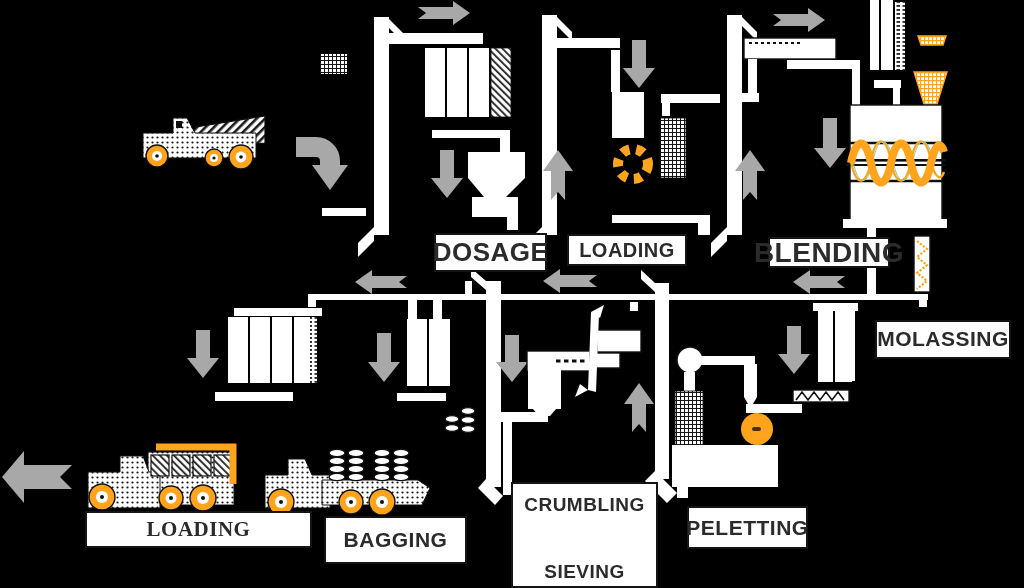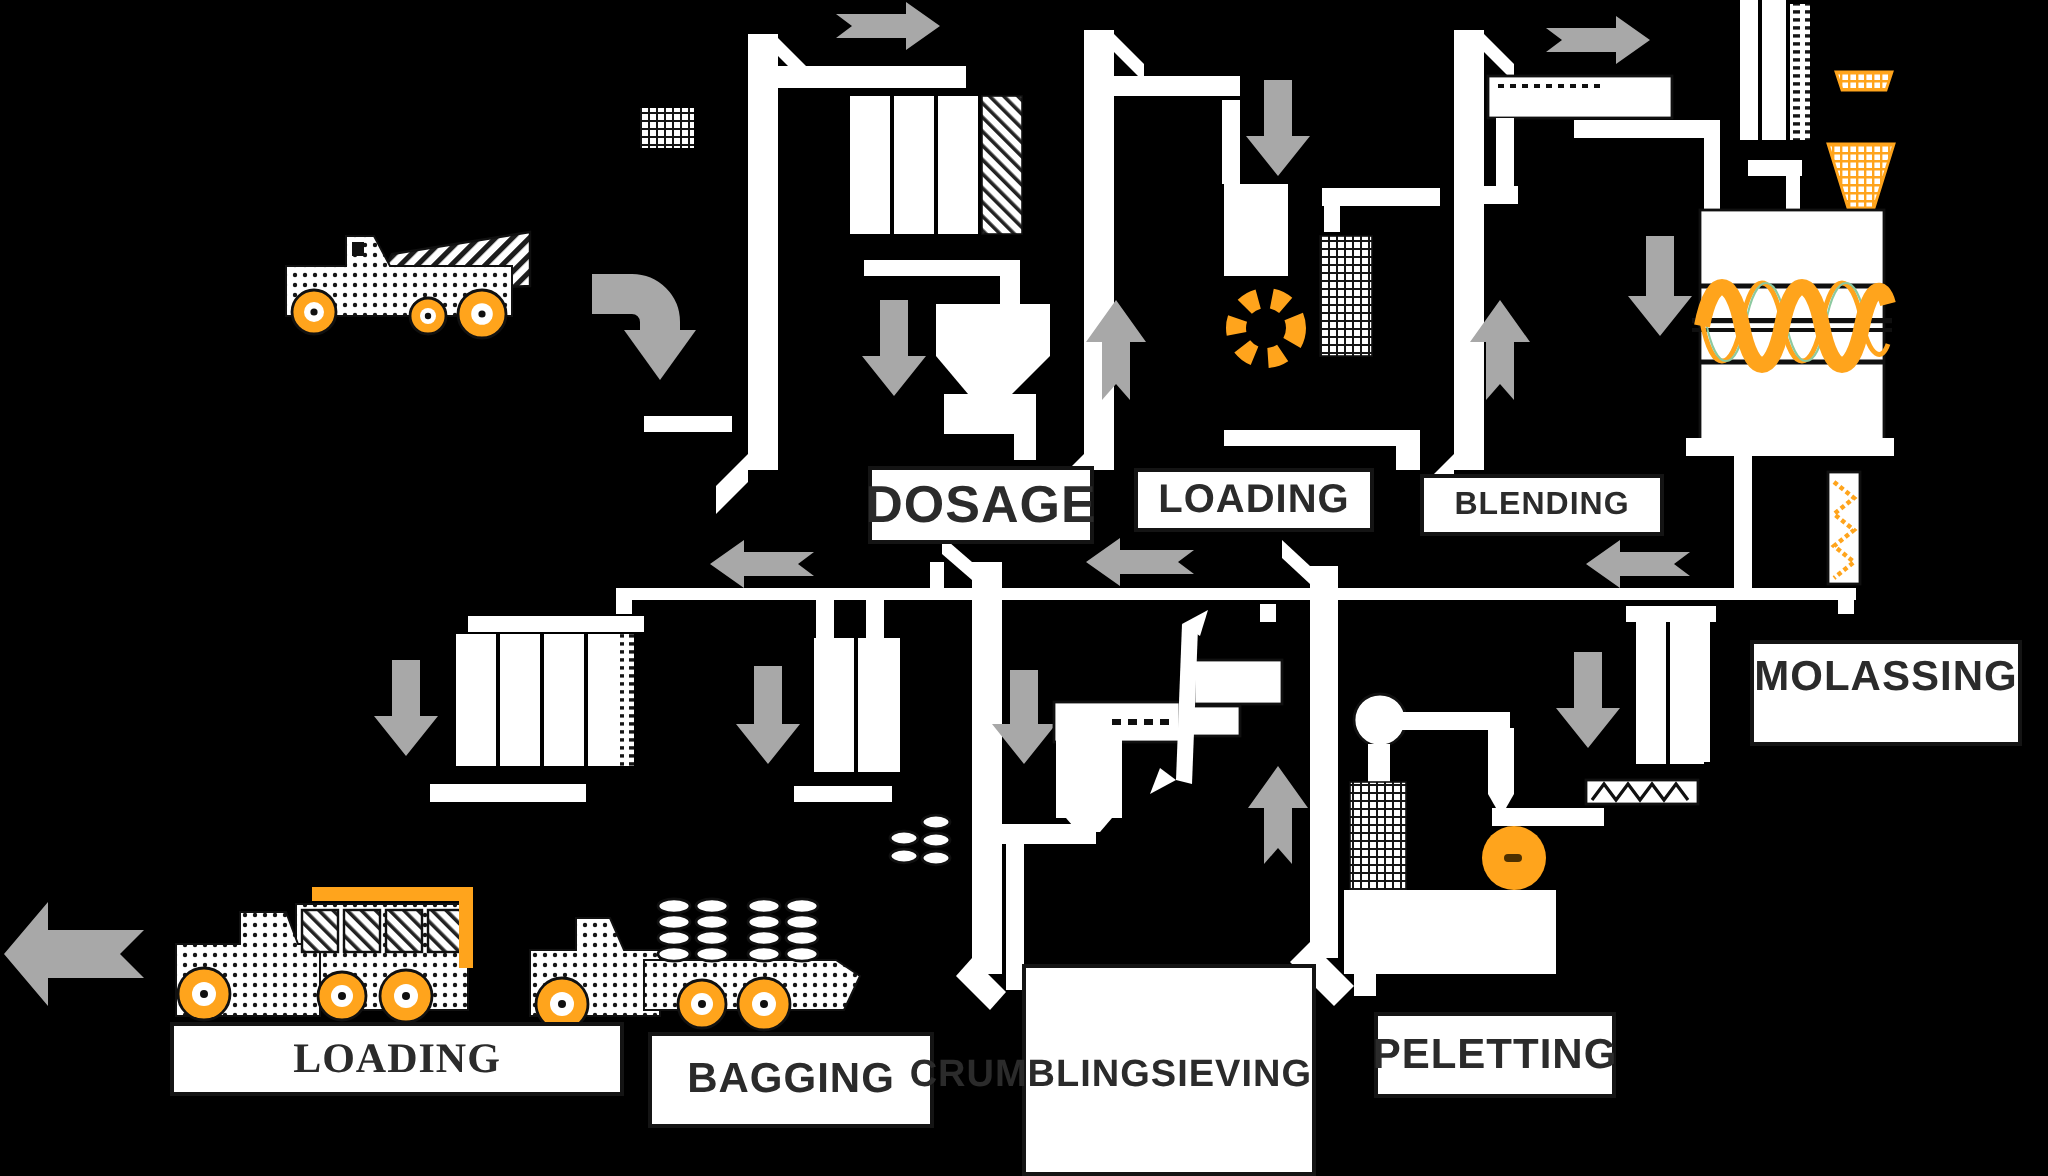--- a/index.html
+++ b/index.html
@@ -8,28 +8,28 @@
   }
   html,body{margin:0;padding:0;background:#000;}
   #stage{position:relative;width:1024px;height:588px;background:var(--bg);overflow:hidden;
          font-family:"Liberation Sans",sans-serif;}
   #art{position:absolute;left:0;top:0;}
   .label{position:absolute;background:var(--shape);border:2px solid var(--border);
          color:var(--text);font-weight:bold;display:flex;align-items:center;
          justify-content:center;box-sizing:border-box;letter-spacing:.5px;}
   .lbl-dosage{left:395px;top:233px;width:113px;height:39px;font-size:26px;margin-left:39px;}
   .lbl-grinding{left:567px;top:234px;width:120px;height:32px;font-size:20px;}
-  .lbl-blending{left:710px;top:237px;width:122px;height:31px;font-size:16px;}
-  .lbl-molassing{left:875px;top:320px;width:136px;height:53px;font-size:21px;
+  .lbl-blending{left:768px;top:237px;width:122px;height:31px;font-size:28px;}
+  .lbl-molassing{left:875px;top:320px;width:136px;height:39px;font-size:21px;
                  align-items:flex-start;padding-top:5px;}
   .lbl-loading{left:85px;top:511px;width:227px;height:37px;font-size:21px;font-family:Liberation Serif, serif;}
   .lbl-bagging{left:324px;top:516px;width:143px;height:48px;font-size:21px;}
   .lbl-pelleting{left:687px;top:506px;width:121px;height:43px;font-size:21px;}
   .lbl-crumbling{left:511px;top:482px;width:147px;height:106px;font-size:19px;
-                 flex-direction:row;justify-content:flex-end;padding-top:7px;line-height:1.5;}
+                 flex-direction:column;justify-content:space-between;padding-top:7px;line-height:1.5;}
   
   .w{fill:var(--shape);} 
   .wk{fill:var(--shape);stroke:#101010;stroke-width:1.4;}
   .g{fill:var(--gray);} 
   .o{fill:var(--orange);} 
   .k{fill:#101010;}
   .ow{stroke:var(--orange);fill:none;}
 </style>
 </head>
 <body>

